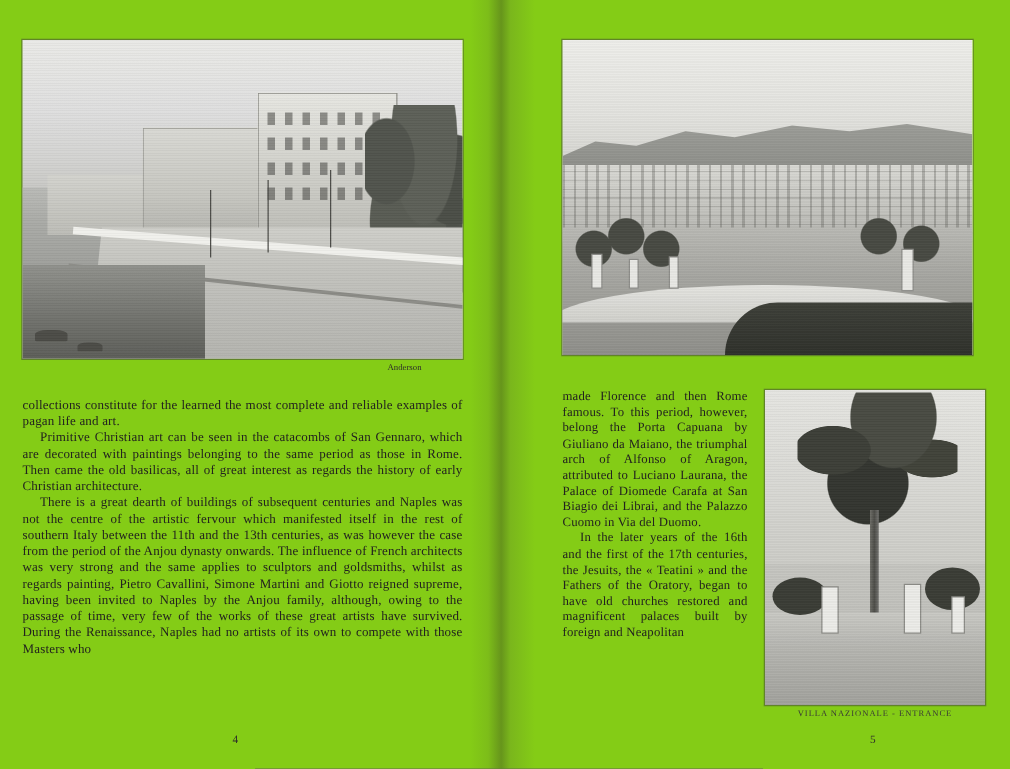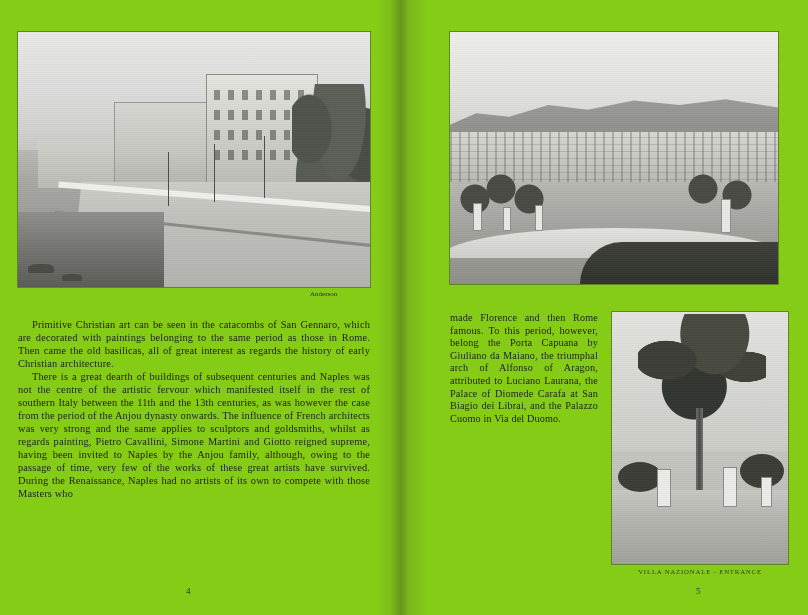--- a/index.html
+++ b/index.html
@@ -300,20 +300,21 @@
       <div class="boat" style="left:10px;top:232px;width:26px;height:9px;"></div>
       <div class="boat" style="left:44px;top:242px;width:20px;height:7px;"></div>
       <div class="lamp" style="left:150px;top:120px;height:54px;"></div>
       <div class="lamp" style="left:196px;top:112px;height:58px;"></div>
       <div class="lamp" style="left:246px;top:104px;height:62px;"></div>
       <div class="grain"></div>
     </div>
     <div class="credit" style="left:300px;top:290px;">Anderson</div>
 
     <div class="textcol" id="left-text">
+      <p class="noindent">collections constitute for the learned the most complete and reliable examples of pagan life and art.</p>
       <p>Primitive Christian art can be seen in the catacombs of San Gennaro, which are decorated with paintings belonging to the same period as those in Rome. Then came the old basilicas, all of great interest as regards the history of early Christian architecture.</p>
       <p>There is a great dearth of buildings of subsequent centuries and Naples was not the centre of the artistic fervour which manifested itself in the rest of southern Italy between the 11th and the 13th centuries, as was however the case from the period of the Anjou dynasty onwards. The influence of French architects was very strong and the same applies to sculptors and goldsmiths, whilst as regards painting, Pietro Cavallini, Simone Martini and Giotto reigned supreme, having been invited to Naples by the Anjou family, although, owing to the passage of time, very few of the works of these great artists have survived. During the Renaissance, Naples had no artists of its own to compete with those Masters who</p>
     </div>
 
     <div class="folio" id="folio-left">4</div>
   </div>
 
   <div class="page page-right">
 
     <div class="plate" id="photo-piazza-vittoria">
@@ -344,18 +345,19 @@
       <div class="bush" style="left:128px;top:142px;width:44px;height:34px;"></div>
       <div class="statue" style="left:46px;top:158px;width:12px;height:36px;"></div>
       <div class="statue" style="left:112px;top:156px;width:12px;height:38px;"></div>
       <div class="statue" style="left:150px;top:166px;width:9px;height:28px;"></div>
       <div class="grain"></div>
     </div>
     <div class="caption" style="left:184px;top:568px;width:176px;font-size:6.8px;letter-spacing:.8px;">VILLA NAZIONALE - ENTRANCE</div>
 
     <div class="textcol" id="right-text">
       <p class="noindent">made Florence and then Rome famous. To this period, however, belong the Porta Capuana by Giuliano da Maiano, the triumphal arch of Alfonso of Aragon, attributed to Luciano Laurana, the Palace of Diomede Carafa at San Biagio dei Librai, and the Palazzo Cuomo in Via del Duomo.</p>
+      <p>In the later years of the 16th and the first of the 17th centuries, the Jesuits, the « Teatini » and the Fathers of the Oratory, began to have old churches restored and magnificent palaces built by foreign and Neapolitan</p>
     </div>
 
     <div class="folio" id="folio-right">5</div>
   </div>
 
 </div>
 
 </body></html>

